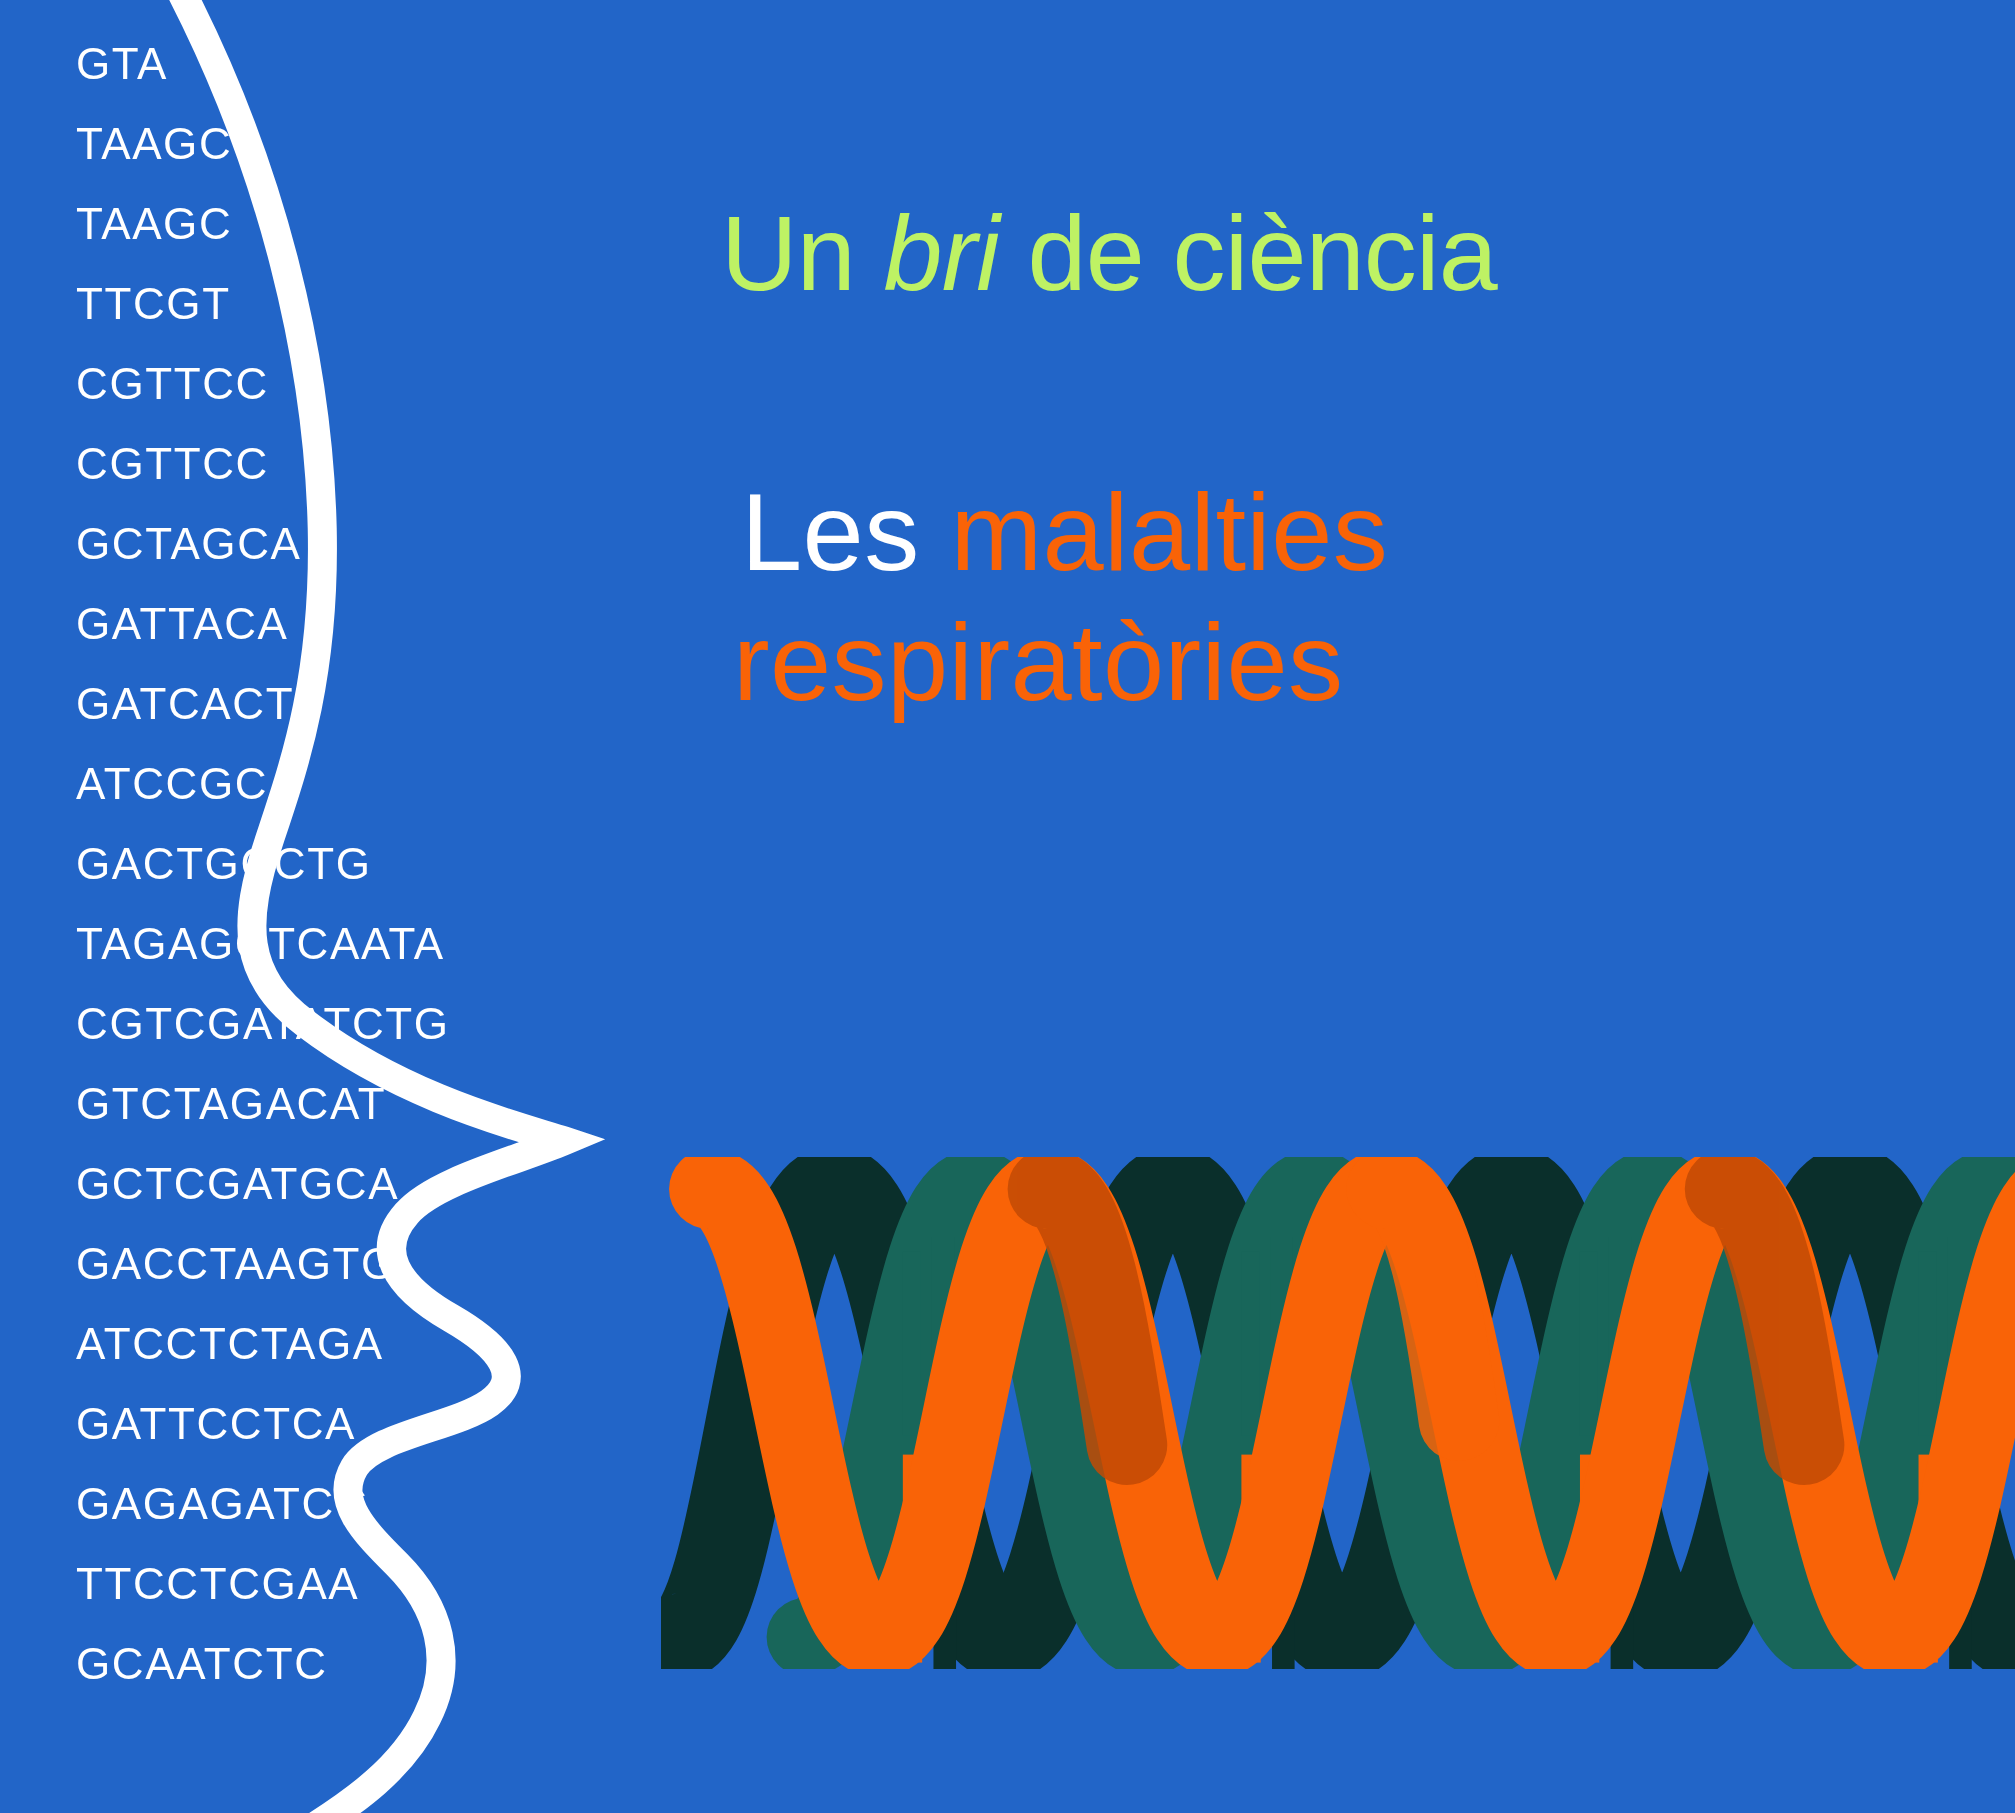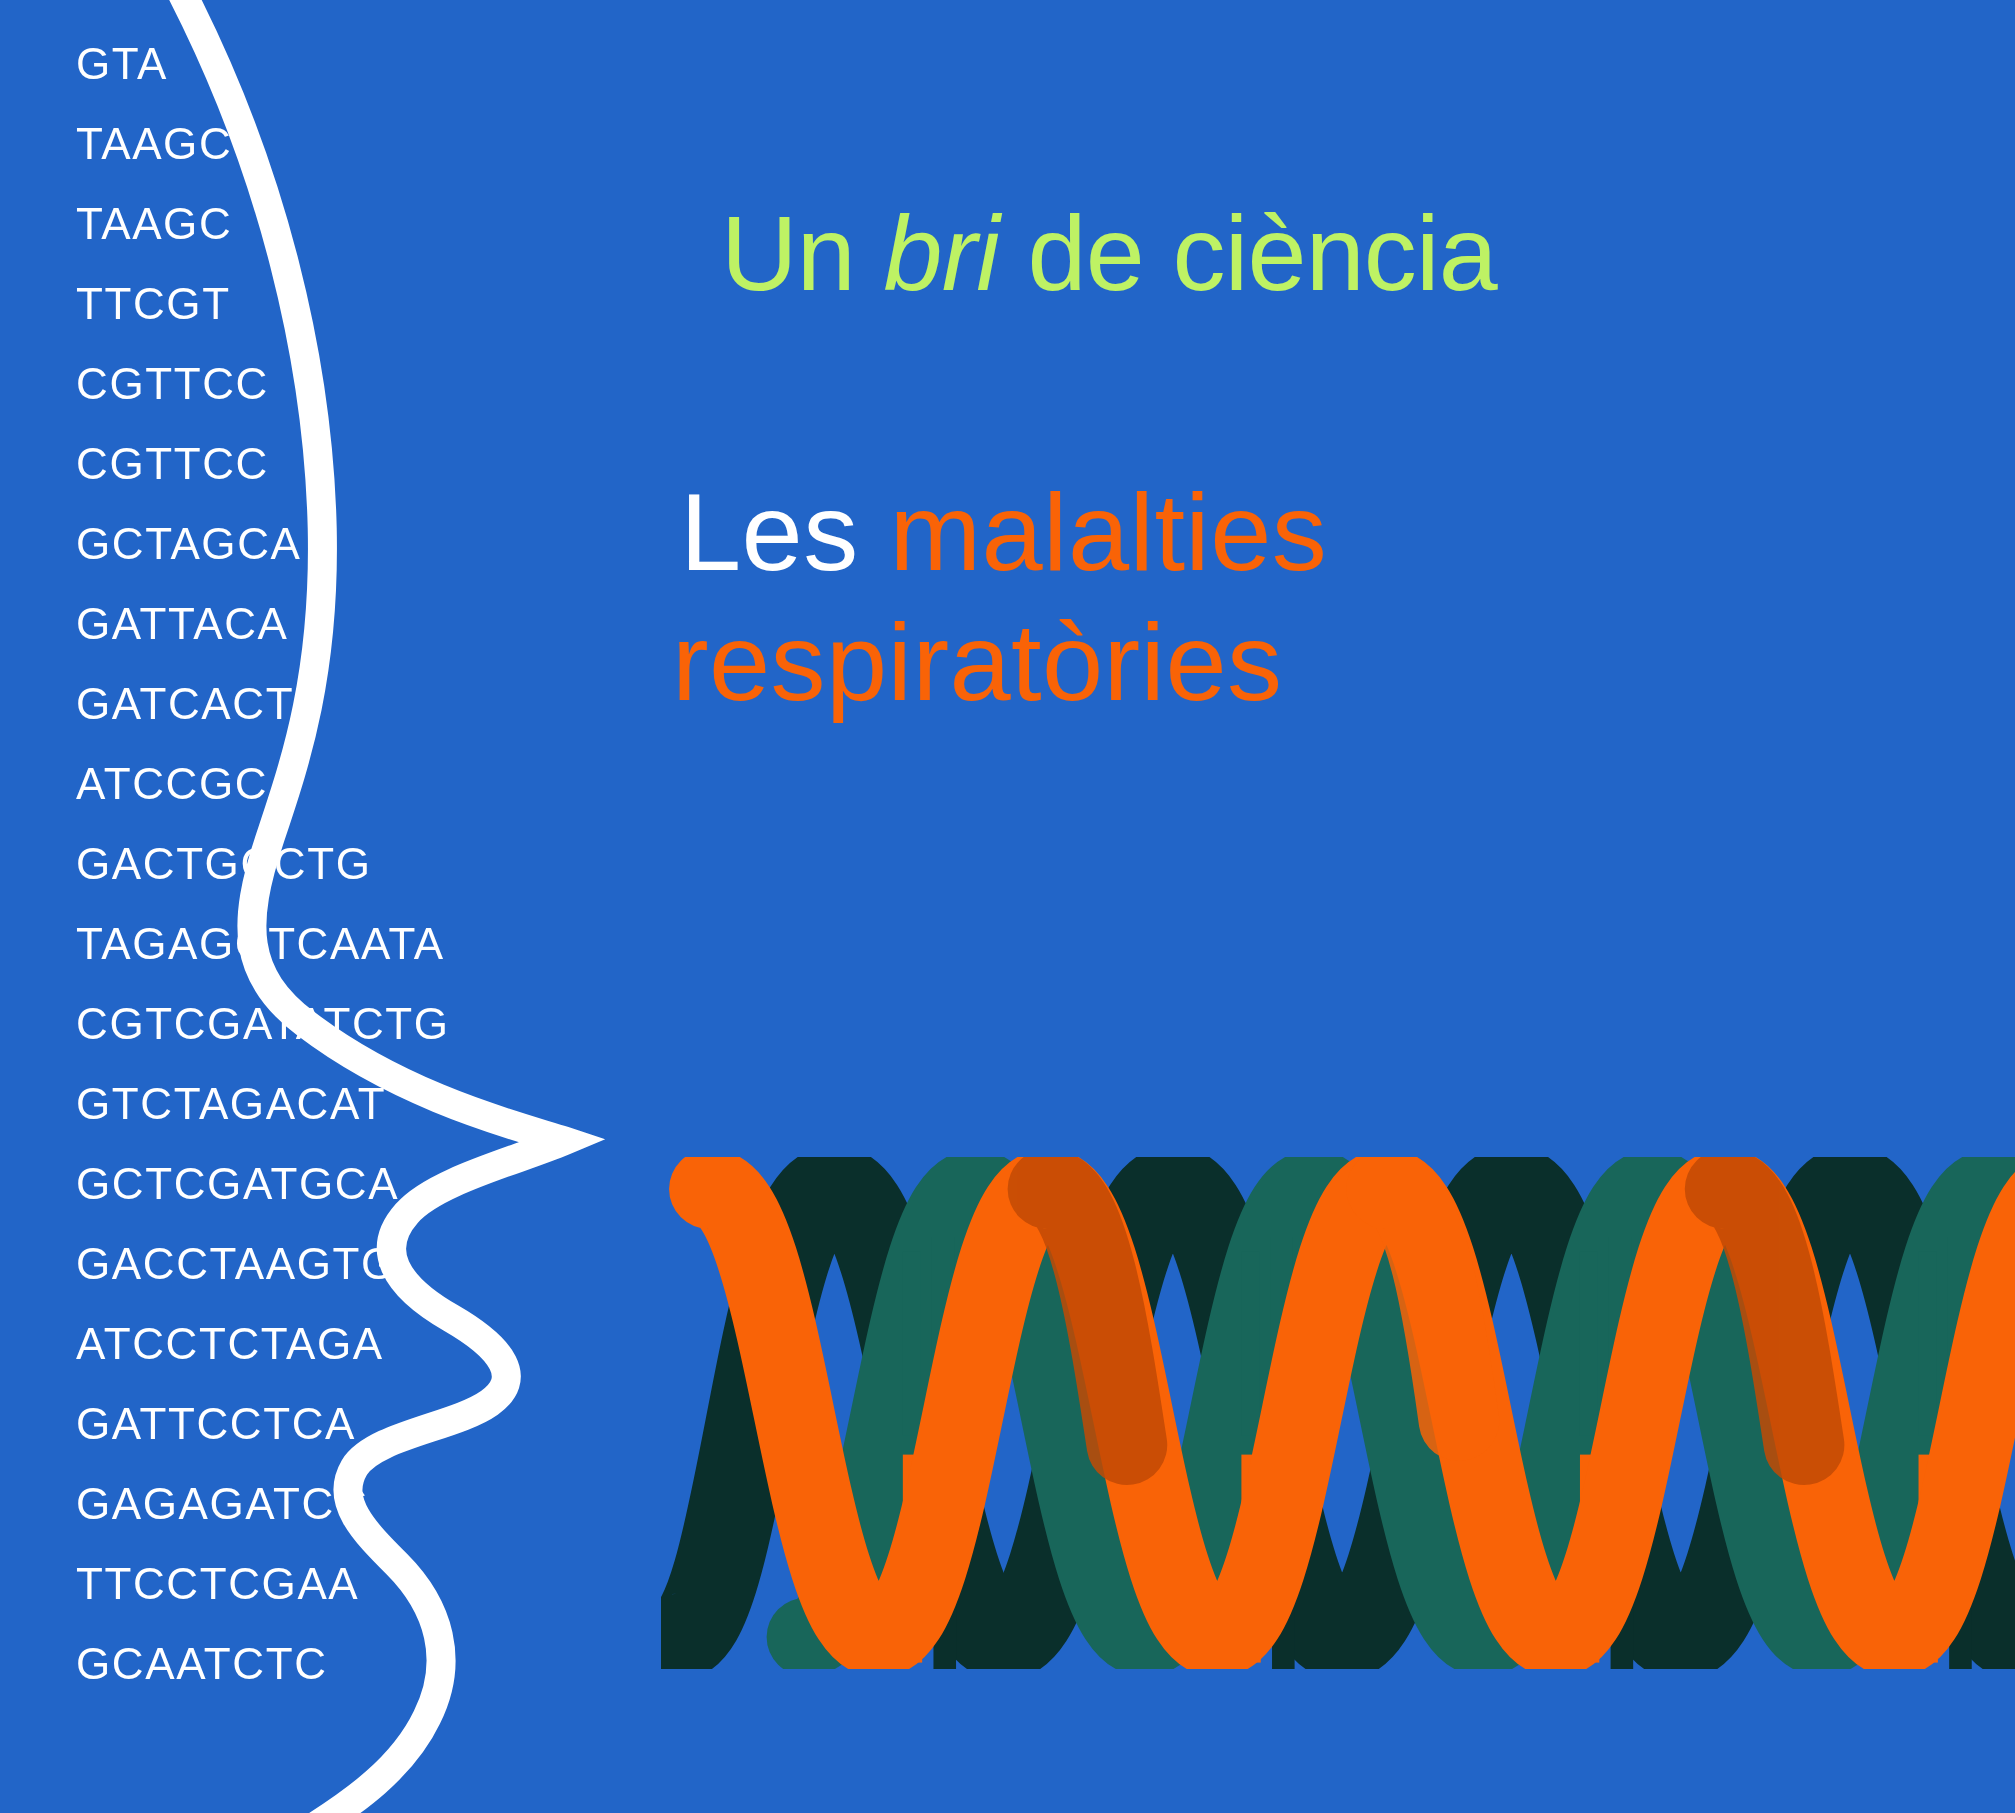--- a/index.html
+++ b/index.html
@@ -39,21 +39,21 @@
     color:#bef264;
     font-size:106px;
     font-weight:300;
     letter-spacing:-0.8px;
     white-space:nowrap;
     z-index:6;
   }
   #eyebrow-title .it{font-style:italic;}
 
   #headline{
-    position:absolute;left:680px;top:467px;
+    position:absolute;left:741px;top:467px;
     font-size:110px;
     font-weight:400;
     letter-spacing:0.4px;
     line-height:1.18;
     white-space:nowrap;
     z-index:6;
   }
   #headline .w{color:#ffffff;}
   #headline .o{color:#F96307;}
   #headline-line2{display:block;margin-left:-8px;}

